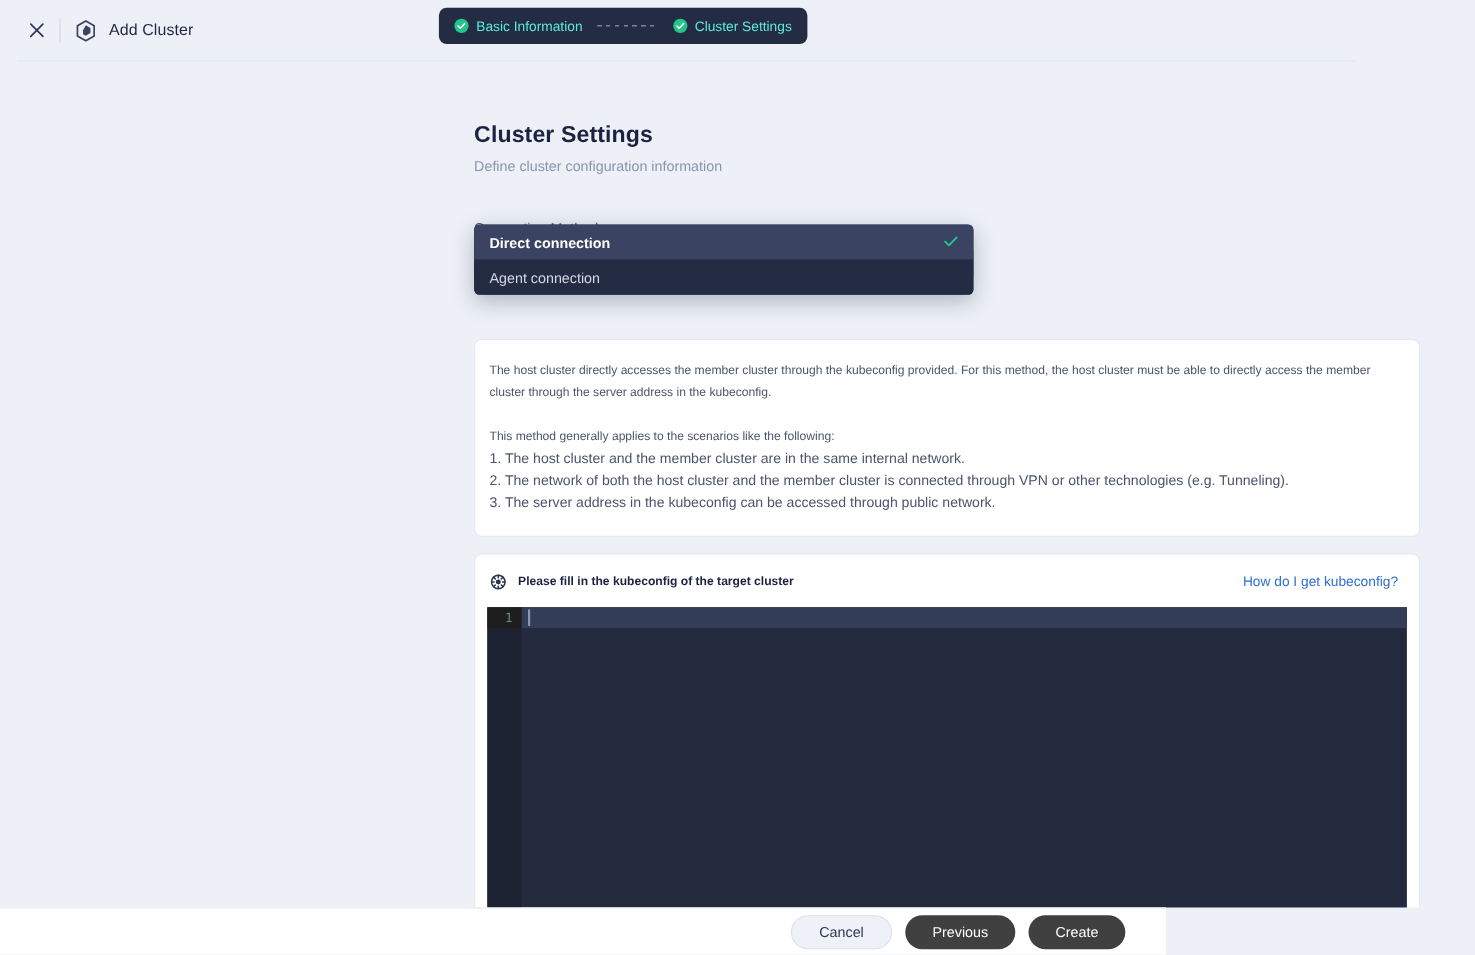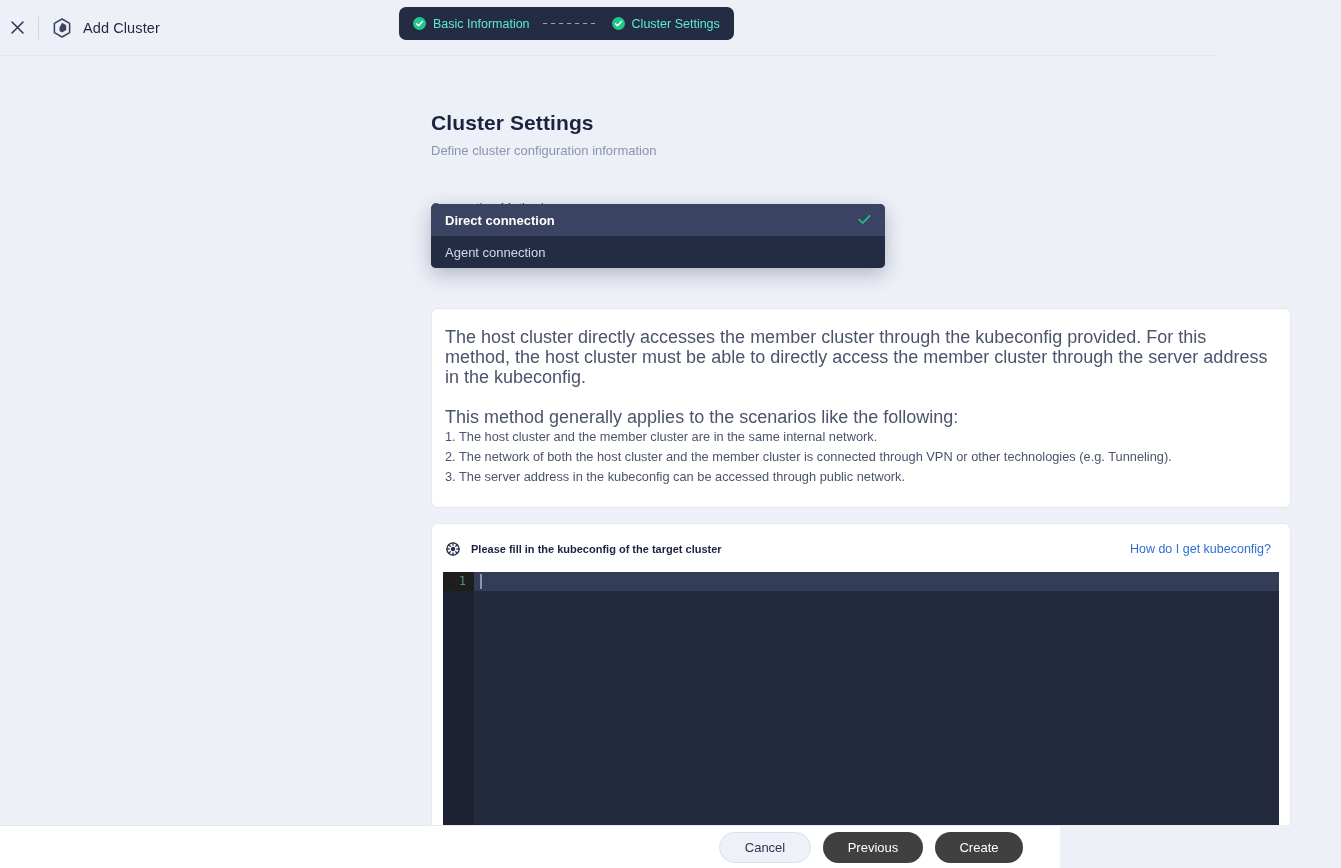--- a/index.html
+++ b/index.html
@@ -6,21 +6,21 @@
   html, body {
     width: 1341px; height: 868px;
     background: #edf0f7;
     font-family: "Liberation Sans", sans-serif;
     overflow: hidden;
   }
   .app { position: relative; width: 1341px; height: 868px; background: #edf0f7; }
 
   
   .topbar {
-    position: absolute; top: 0; left: 0; width: 1216px; height: 56px;
+    position: absolute; top: 0; left: 16px; width: 1216px; height: 56px;
     background: #edf0f7;
     border-bottom: 1px solid #e1e6f0;
     display: flex; align-items: center;
   }
   .close-btn {
     width: 34px; height: 34px; margin-left: 0px;
     display: flex; align-items: center; justify-content: center;
     cursor: pointer; border-radius: 6px;
   }
   .close-btn svg { display: block; }
@@ -87,21 +87,21 @@
   .dd-opt.selected { background: #3a4361; color: #ffffff; font-weight: bold; }
   .dd-opt.plain { background: #242c44; color: #d3d8e6; }
   .dd-check { position: absolute; right: 14px; top: 50%; transform: translateY(-50%); }
 
   
   .info-card {
     margin-top: 53px; width: 860px;
     background: #ffffff; border: 1px solid #e3e8f2; border-radius: 7px;
     padding: 18px 22px 20px 13px;
   }
-  .info-p { font-size: 18px; color: #4b546c; line-height: 20px; }
+  .info-p { font-size: 11px; color: #4b546c; line-height: 20px; }
   .info-gap { height: 20px; }
   .info-li { font-size: 12.8px; color: #4b546c; line-height: 20px; }
 
   
   .kube-card {
     margin-top: 15px; width: 860px;
     background: #ffffff; border: 1px solid #e3e8f2; border-radius: 7px;
     padding: 12px 11px 0 11px;
   }
   .kube-head { display: flex; align-items: center; height: 26px; padding: 0 8px 0 2px; }

